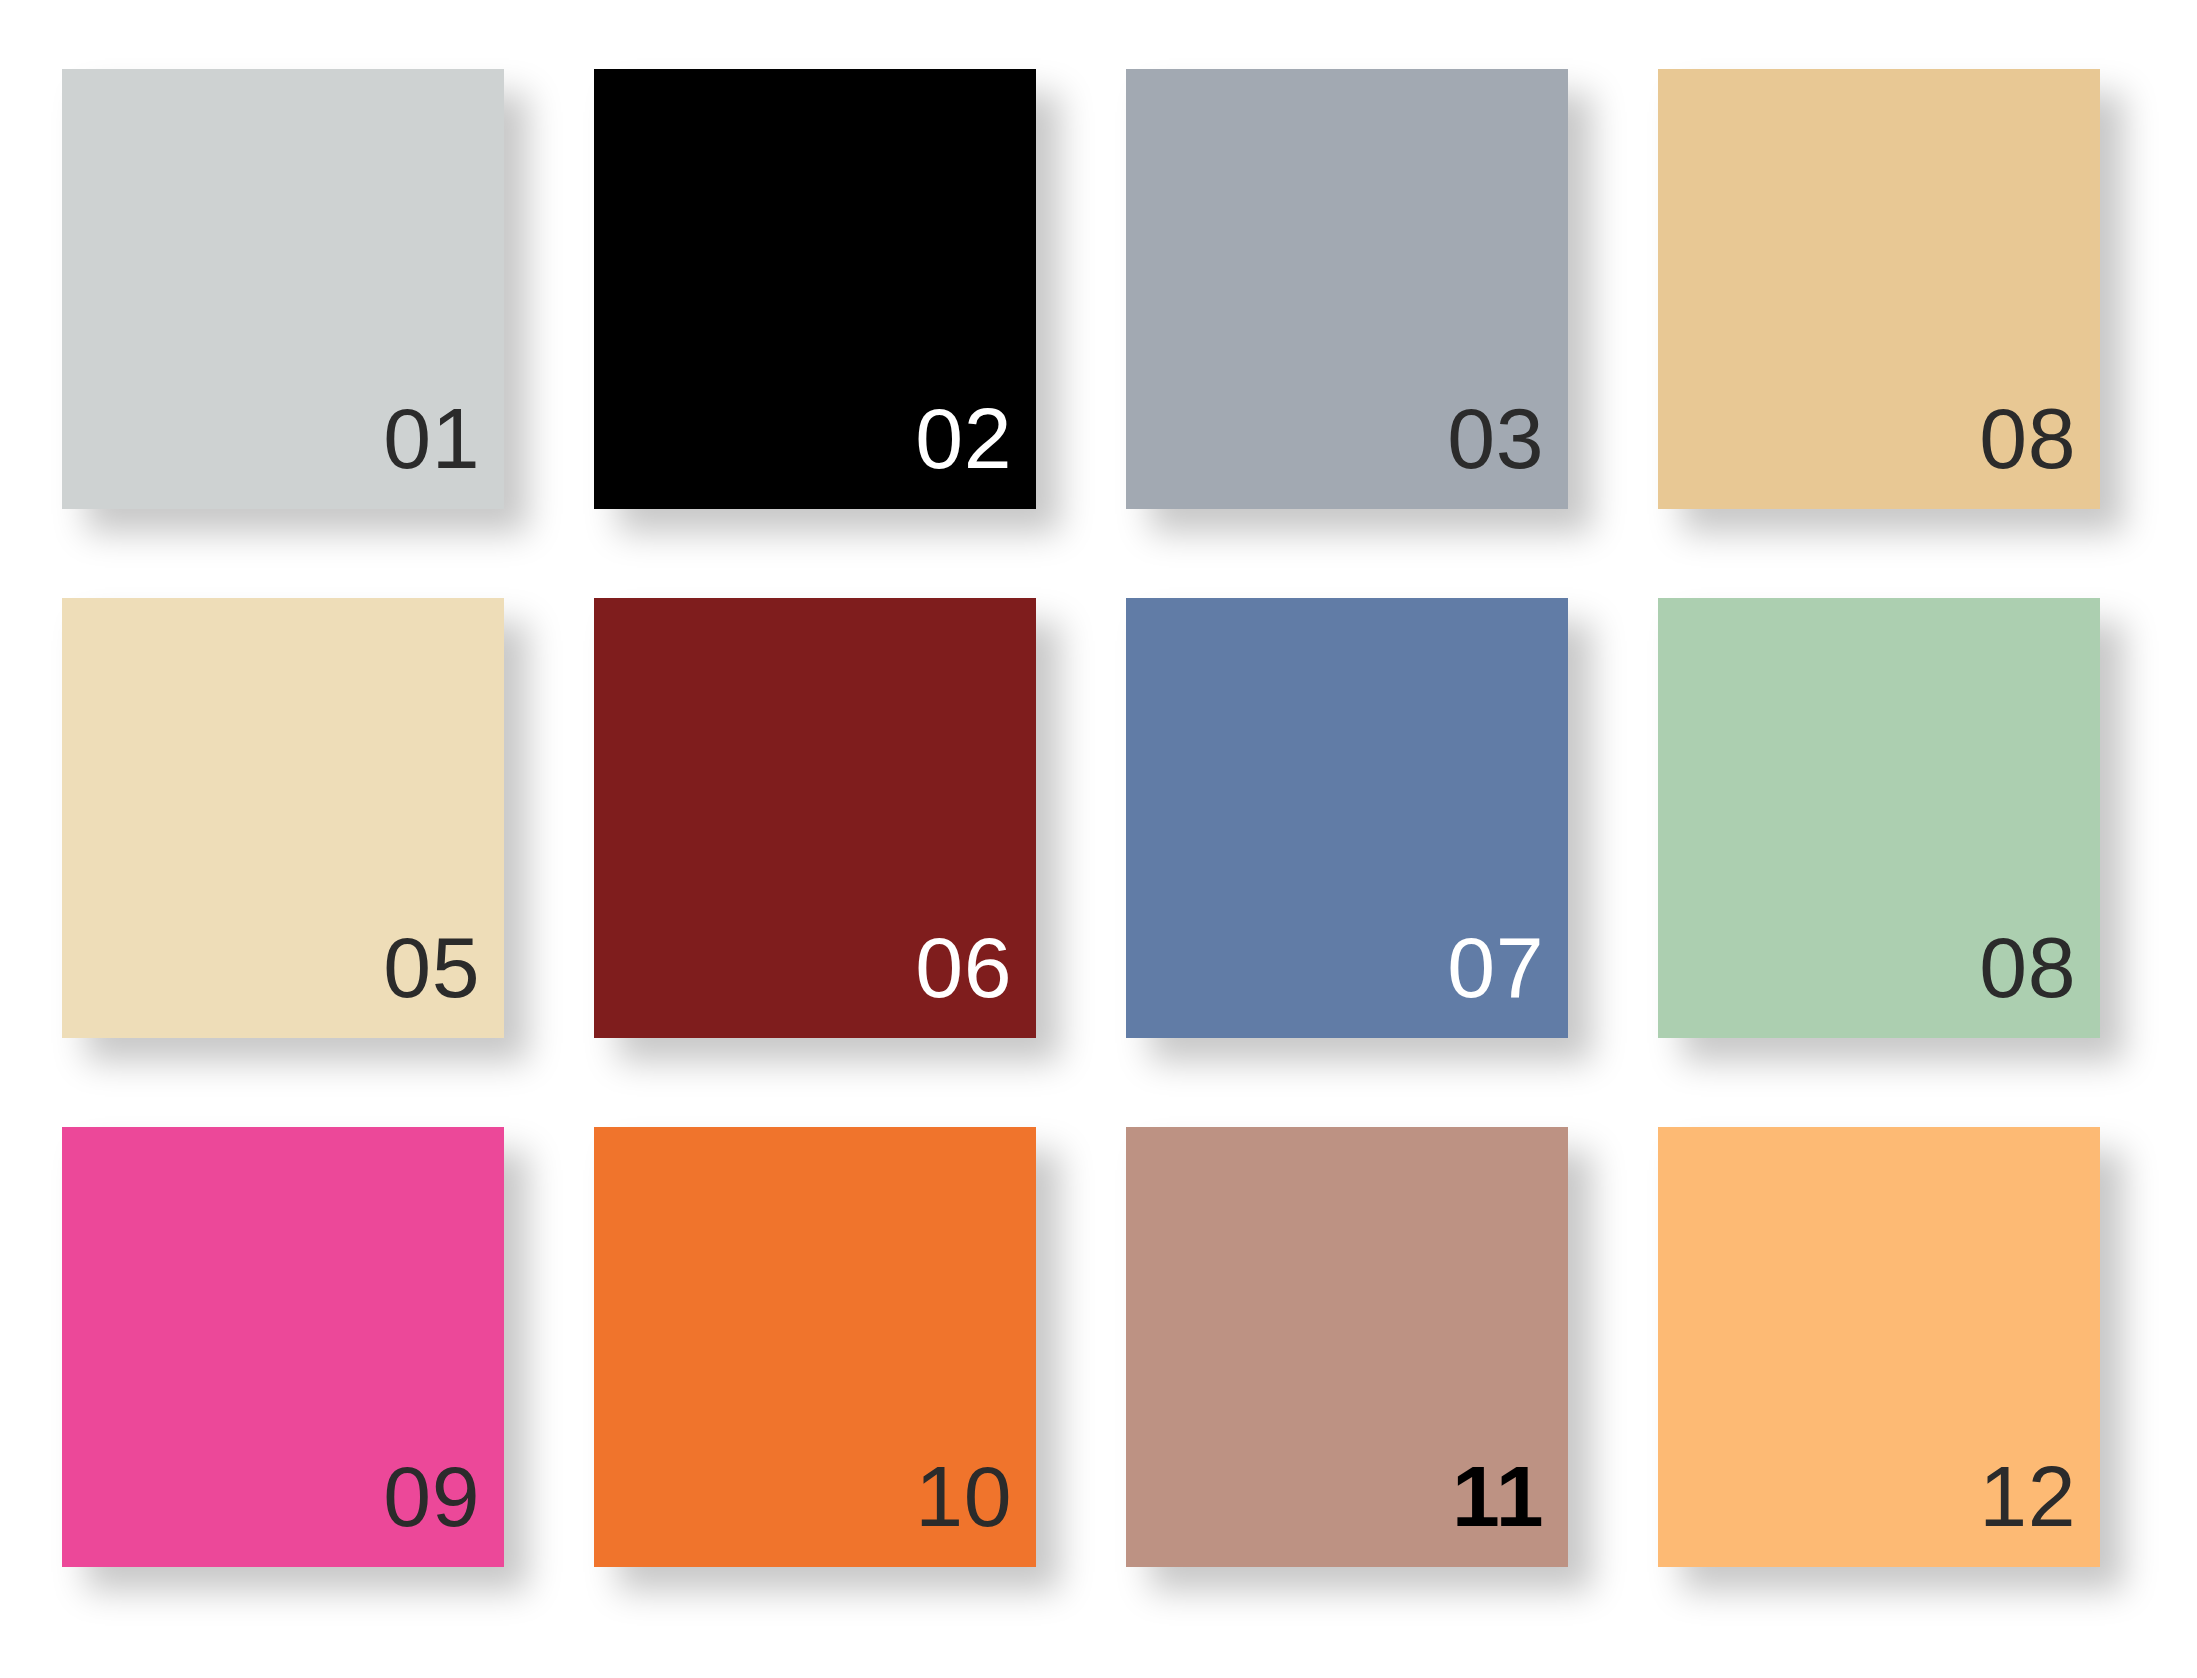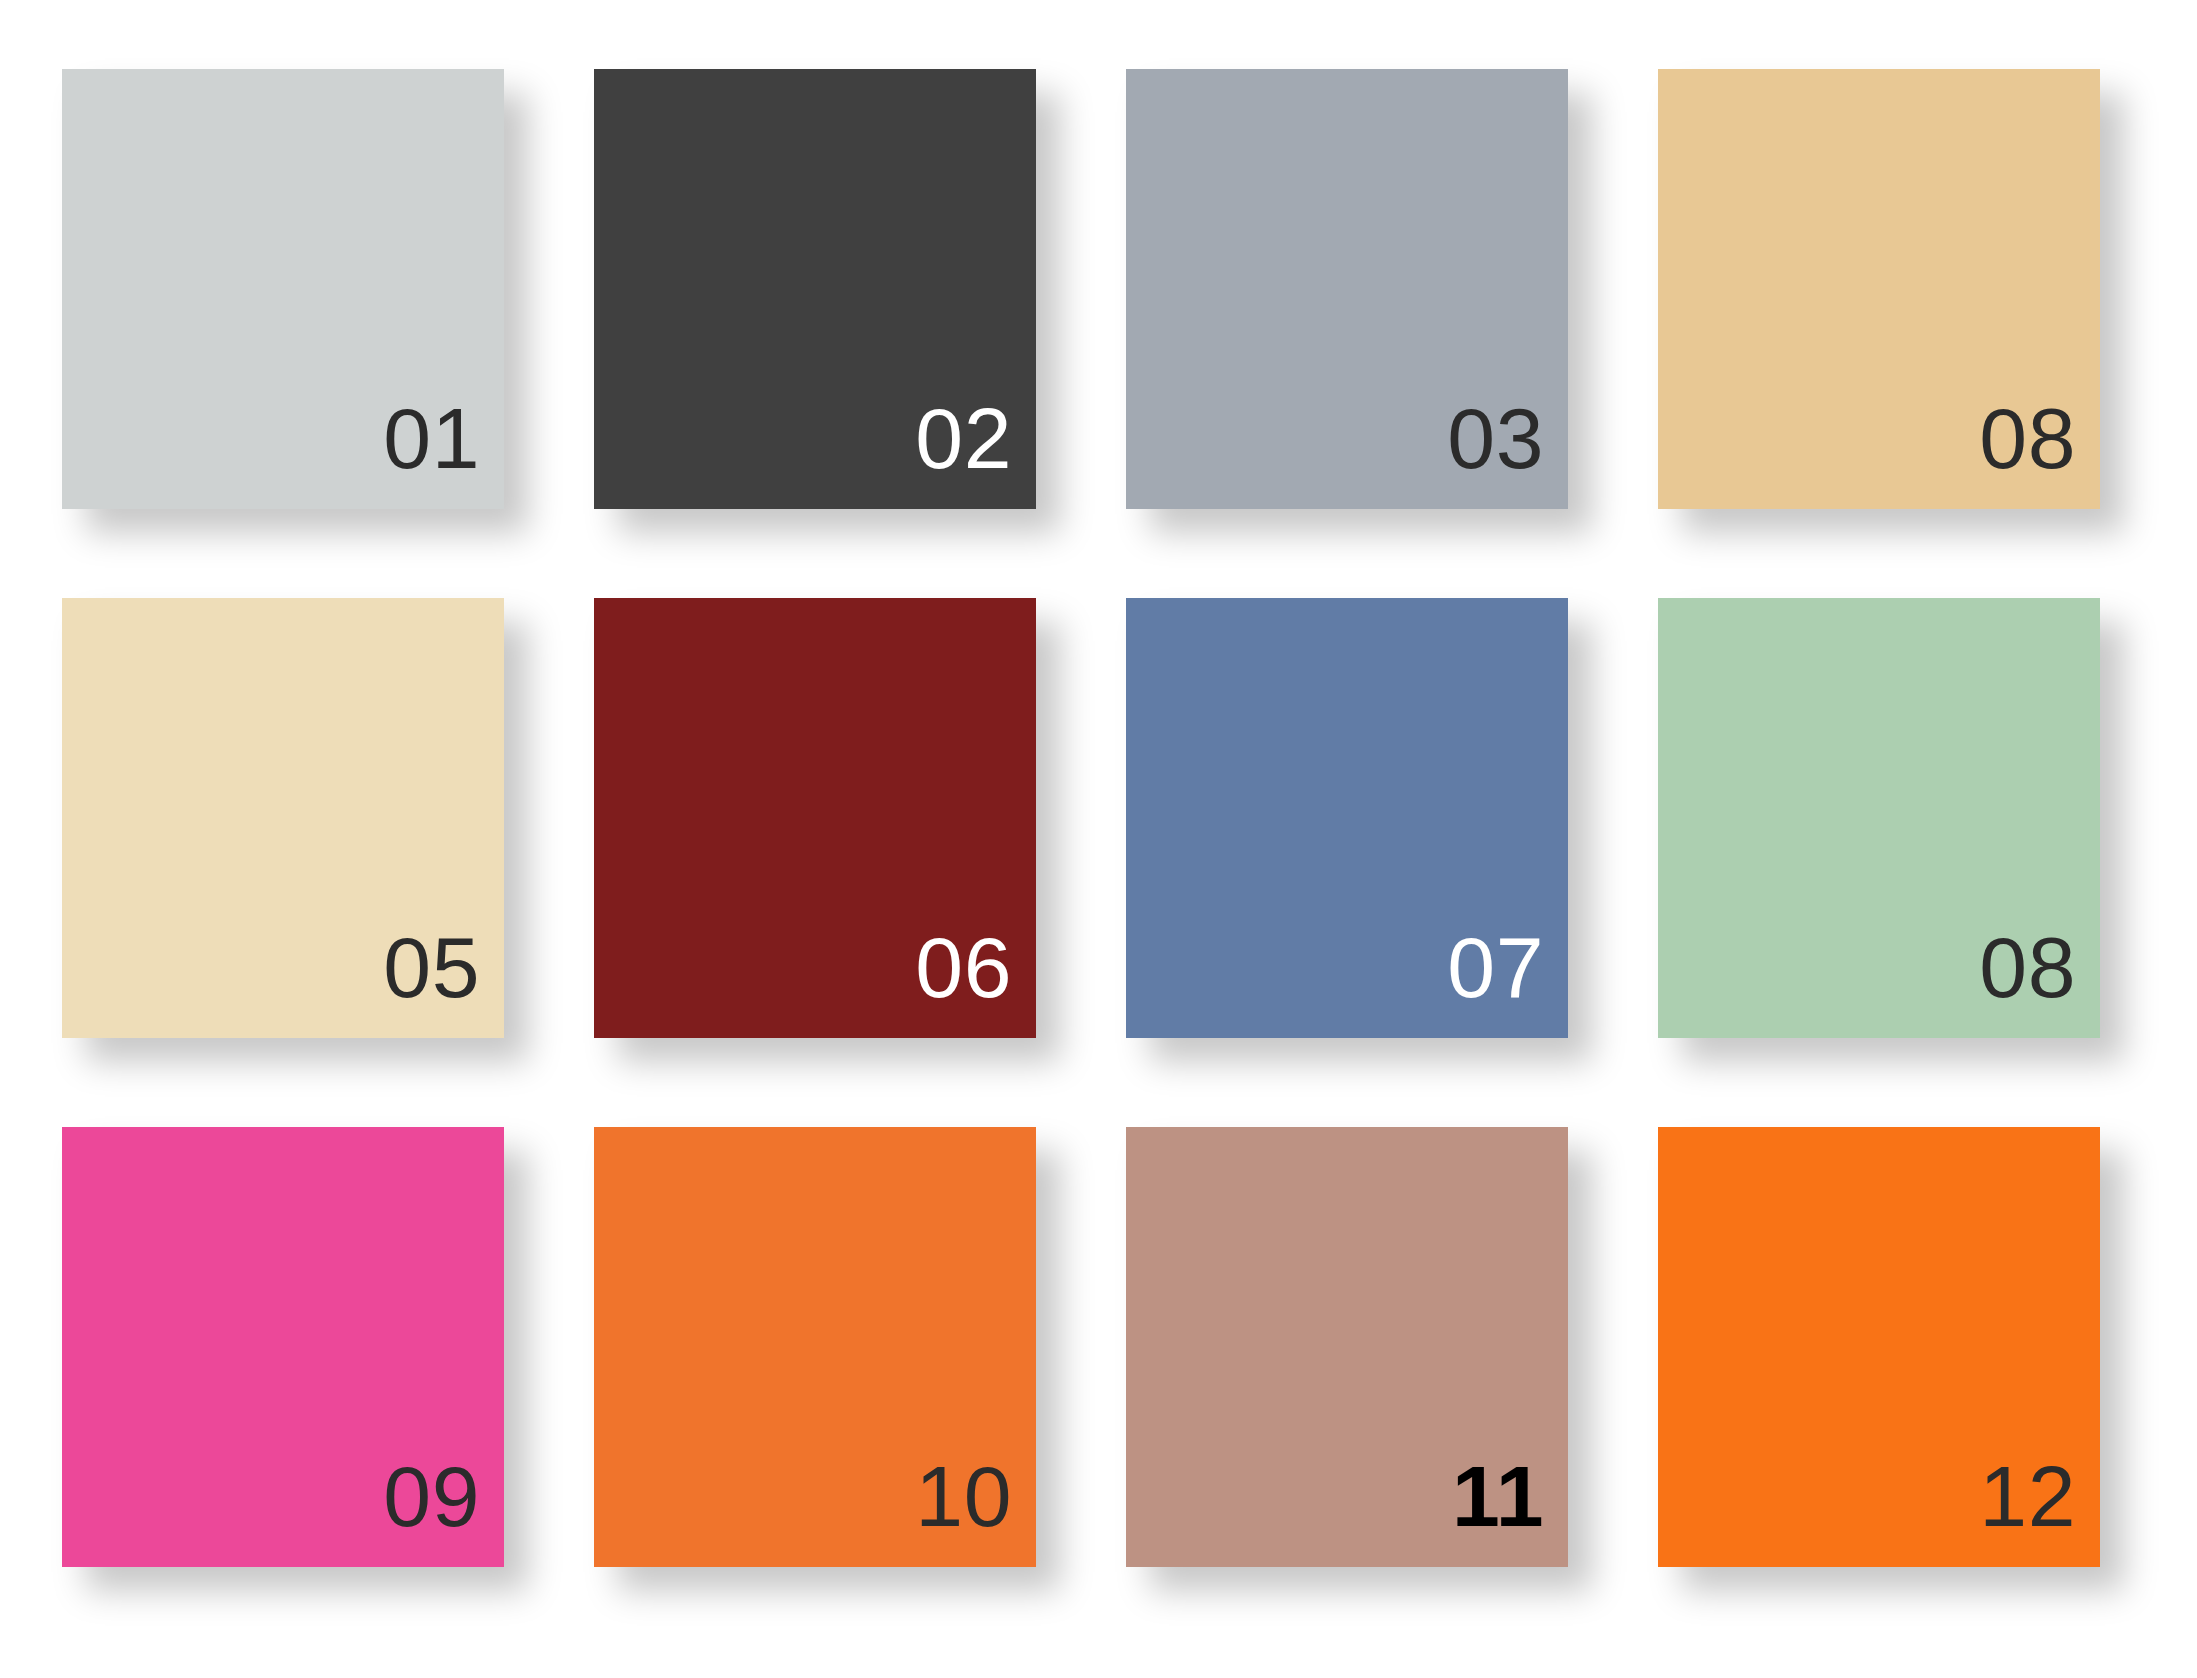--- a/index.html
+++ b/index.html
@@ -51,21 +51,21 @@
     user-select: none;
   }
 </style>
 </head>
 <body>
 
 <div id="palette-grid" style="background: rgb(255, 255, 255);">
     <div class="swatch" style="background: rgb(206, 210, 210);">
       <span class="swatch-number" style="color: rgb(43, 43, 43);">01</span>
     </div>
-    <div class="swatch" style="background: #404040; text-align: center;">
+    <div class="swatch" style="background: #000000; text-align: center;">
       <span class="swatch-number" style="color: rgb(255, 255, 255);">02</span>
     </div>
     <div class="swatch" style="background: rgb(162, 169, 178);">
       <span class="swatch-number" style="color: rgb(43, 43, 43);">03</span>
     </div>
     <div class="swatch" style="background: rgb(232, 200, 148);">
       <span class="swatch-number" style="color: rgb(43, 43, 43);">08</span>
     </div>
     <div class="swatch" style="background: rgb(238, 221, 184);">
       <span class="swatch-number" style="color: rgb(43, 43, 43);">05</span>
@@ -81,17 +81,17 @@
     </div>
     <div class="swatch" style="background: #ec4899;">
       <span class="swatch-number" style="color: rgb(43, 43, 43);">09</span>
     </div>
     <div class="swatch" style="background: rgb(240, 116, 44);">
       <span class="swatch-number" style="color: rgb(43, 43, 43);">10</span>
     </div>
     <div class="swatch" style="background: rgb(189, 146, 131);">
       <span class="swatch-number" style="color: #000000; font-weight: bold;">11</span>
     </div>
-    <div class="swatch" style="background: #f97316;">
+    <div class="swatch" style="background: #fdba74;">
       <span class="swatch-number" style="color: rgb(43, 43, 43);">12</span>
     </div>
   </div>
 
 
 </body></html>

